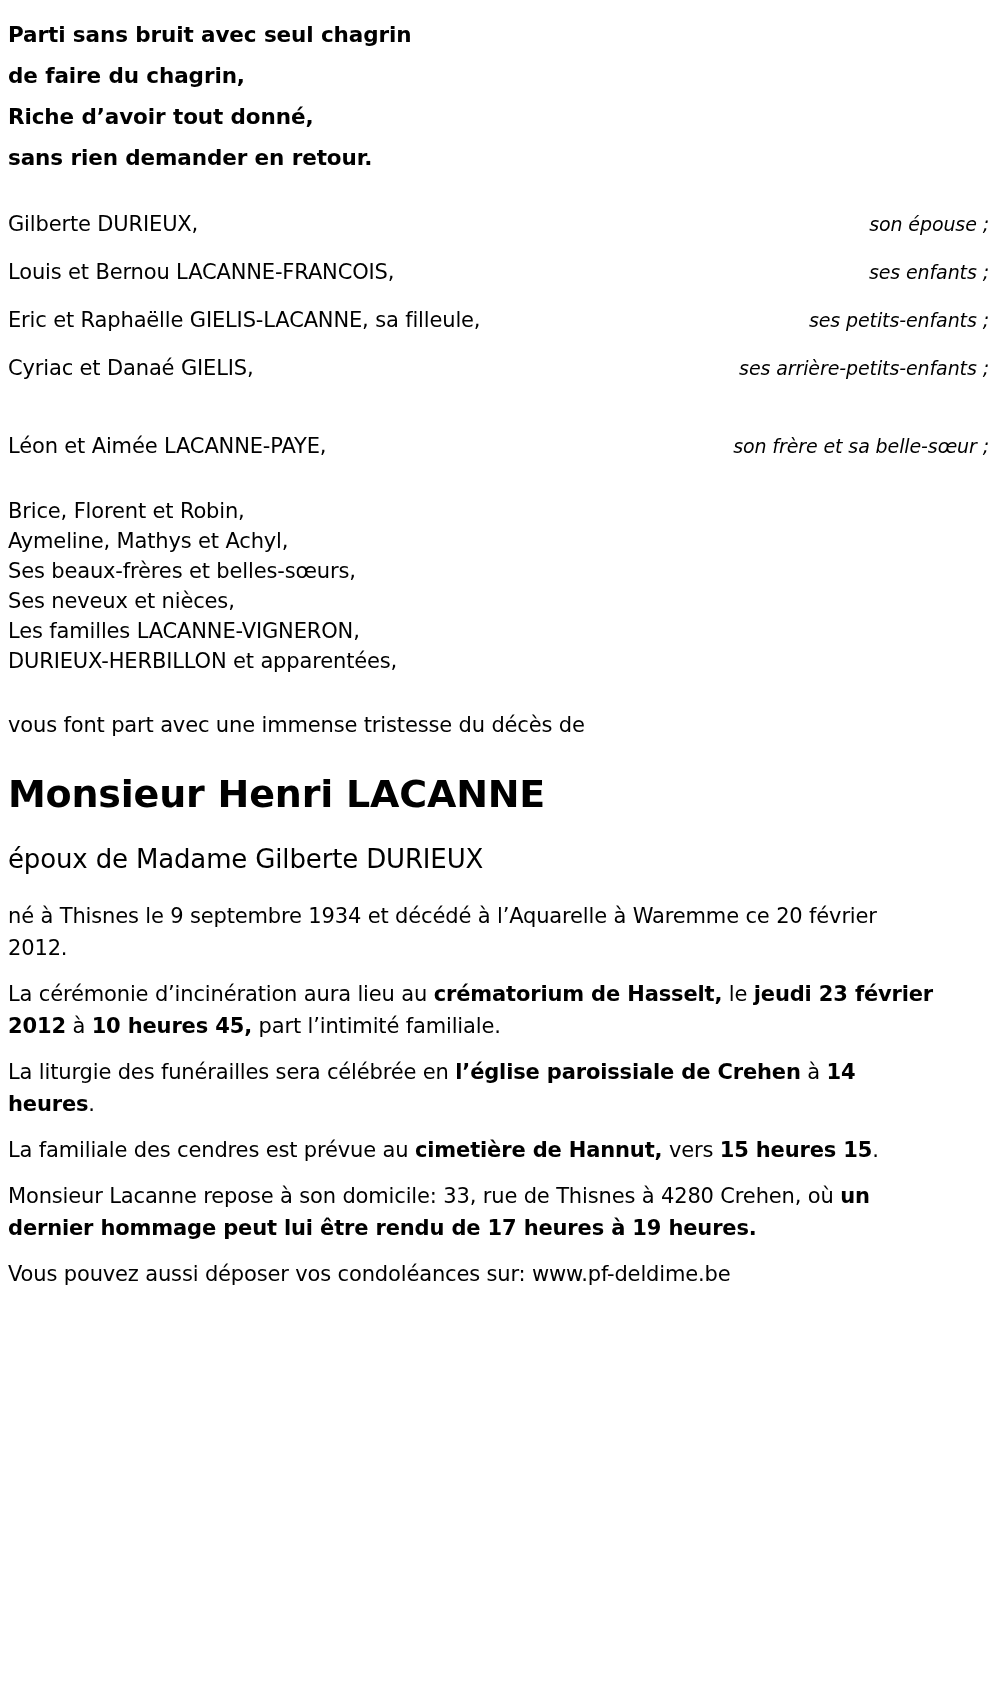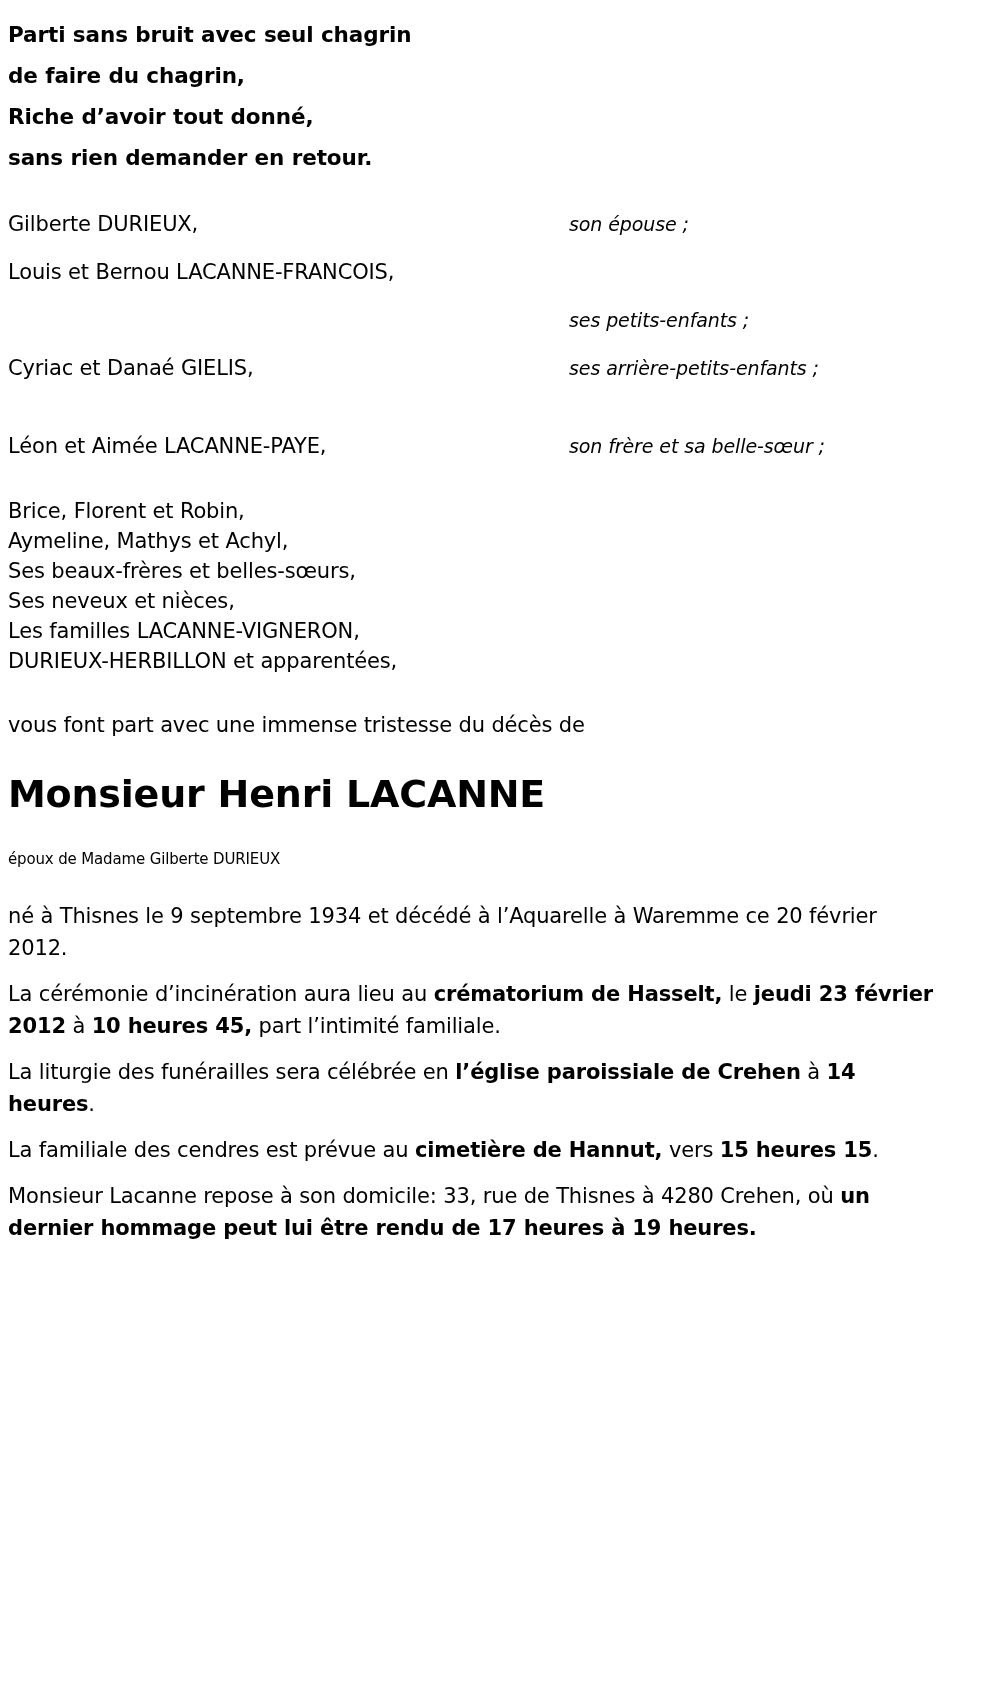--- a/index.html
+++ b/index.html
@@ -49,20 +49,21 @@
     font-size: 21px;
     line-height: 48px;
     white-space: pre;
     letter-spacing: -0.15px;
   }
   .fam-rel {
     position: absolute;
     right: 3px;
     top: 0;
     width: 420px;
+    text-align: right;
     font-size: 19px;
     font-style: italic;
     line-height: 48px;
     letter-spacing: -0.1px;
   }
   .fam-rel.two-line {
     line-height: 40px;
     top: 4px;
   }
   .row-gap { height: 30px; }
@@ -87,21 +88,21 @@
   }
   .deceased-name {
     margin-top: 36px;
     font-size: 38px;
     font-weight: bold;
     letter-spacing: -0.2px;
     line-height: 36px;
   }
   .spouse-line {
     margin-top: 32px;
-    font-size: 15px;
+    font-size: 26px;
     line-height: 30px;
     letter-spacing: -0.15px;
   }
 
   
   .details {
     margin-top: 26px;
   }
   .detail-para {
     font-size: 21px;
@@ -127,23 +128,25 @@
 
   <div class="family">
 
     <div class="family-row">
       <span class="fam-name">Gilberte DURIEUX,</span>
       <span class="fam-rel">son épouse ;</span>
     </div>
 
     <div class="family-row">
       <span class="fam-name">Louis et Bernou LACANNE-FRANCOIS,</span>
-    </div>
-
-    <div class="family-row">
+      <span class="fam-rel">ses enfants ;</span>
+    </div>
+
+    <div class="family-row">
+      <span class="fam-name">Eric et Raphaëlle GIELIS-LACANNE, sa filleule,</span>
       <span class="fam-rel">ses petits-enfants ;</span>
     </div>
 
     <div class="family-row">
       <span class="fam-name">Cyriac et Danaé GIELIS,</span>
       <span class="fam-rel two-line">ses arrière-petits-enfants ;</span>
     </div>
 
     <div class="row-gap"></div>
 
@@ -182,16 +185,19 @@
     </div>
 
     <div class="detail-para">
       <span>La familiale des cendres est prévue au </span><b>cimetière de Hannut,</b><span> vers </span><b>15 heures 15</b><span>.</span>
     </div>
 
     <div class="detail-para">
       <span>Monsieur Lacanne repose à son domicile: 33, rue de Thisnes à 4280 Crehen, où </span><b>un dernier hommage peut lui être rendu de 17 heures à 19 heures.</b>
     </div>
 
+    <div class="detail-para">
+      <span>Vous pouvez aussi déposer vos condoléances sur: www.pf-deldime.be</span>
+    </div>
 
   </div>
 
 </div>
 
 </body></html>

